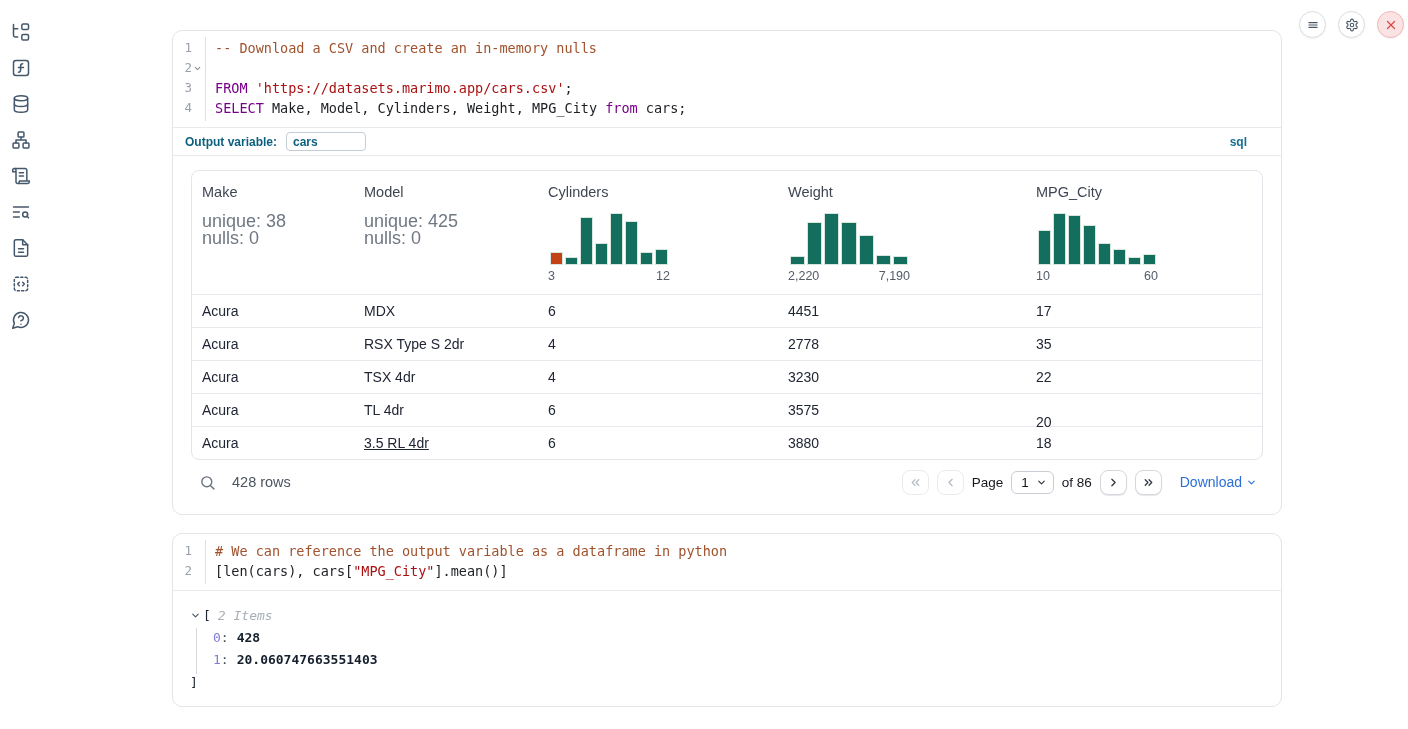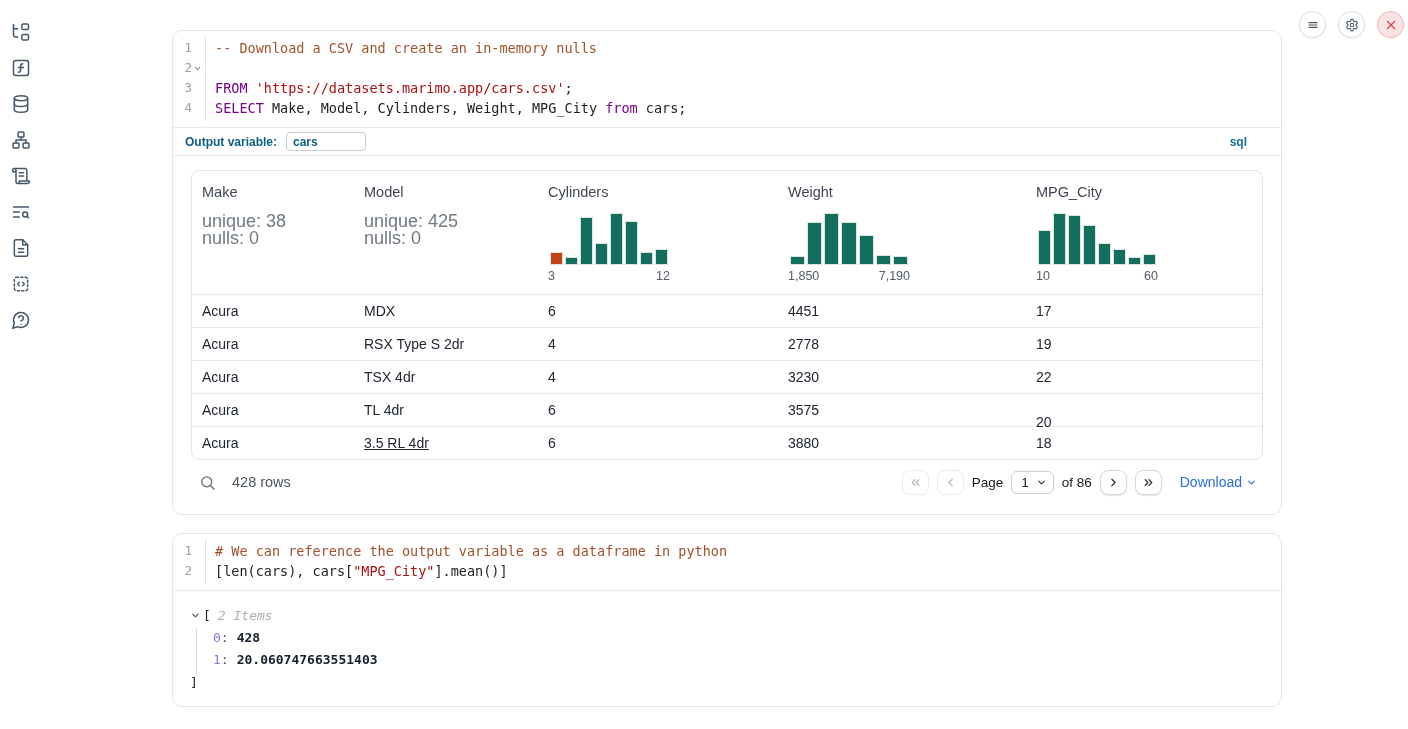--- a/index.html
+++ b/index.html
@@ -262,21 +262,21 @@
               </div></div>
             <div class="th" style="width: 248px;"><div class="col-name">Weight</div><div class="hist">
                 <div class="hist-bar" style="height: 9px; background: rgb(19, 110, 94);"></div>
                 <div class="hist-bar" style="height: 43px; background: rgb(19, 110, 94);"></div>
                 <div class="hist-bar" style="height: 52px; background: rgb(19, 110, 94);"></div>
                 <div class="hist-bar" style="height: 43px; background: rgb(19, 110, 94);"></div>
                 <div class="hist-bar" style="height: 30px; background: rgb(19, 110, 94);"></div>
                 <div class="hist-bar" style="height: 10px; background: rgb(19, 110, 94);"></div>
                 <div class="hist-bar" style="height: 9px; background: rgb(19, 110, 94);"></div>
               </div><div class="hist-labels">
-                <span>1,850</span>
+                <span>2,220</span>
                 <span>7,190</span>
               </div></div>
             <div class="th" style="width: 240px;"><div class="col-name">MPG_City</div><div class="hist">
                 <div class="hist-bar" style="height: 35px; background: rgb(19, 110, 94);"></div>
                 <div class="hist-bar" style="height: 52px; background: rgb(19, 110, 94);"></div>
                 <div class="hist-bar" style="height: 50px; background: rgb(19, 110, 94);"></div>
                 <div class="hist-bar" style="height: 40px; background: rgb(19, 110, 94);"></div>
                 <div class="hist-bar" style="height: 22px; background: rgb(19, 110, 94);"></div>
                 <div class="hist-bar" style="height: 16px; background: rgb(19, 110, 94);"></div>
                 <div class="hist-bar" style="height: 8px; background: rgb(19, 110, 94);"></div>
@@ -292,21 +292,21 @@
               <div class="td" style="width: 184px;">MDX</div>
               <div class="td" style="width: 240px;">6</div>
               <div class="td" style="width: 248px;">4451</div>
               <div class="td" style="width: 240px;">17</div>
             </div>
             <div class="tr">
               <div class="td" style="width: 162px;">Acura</div>
               <div class="td" style="width: 184px;">RSX Type S 2dr</div>
               <div class="td" style="width: 240px;">4</div>
               <div class="td" style="width: 248px;">2778</div>
-              <div class="td" style="width: 240px;">19</div>
+              <div class="td" style="width: 240px;">35</div>
             </div>
             <div class="tr">
               <div class="td" style="width: 162px;">Acura</div>
               <div class="td" style="width: 184px;">TSX 4dr</div>
               <div class="td" style="width: 240px;">4</div>
               <div class="td" style="width: 248px;">3230</div>
               <div class="td" style="width: 240px;">22</div>
             </div>
             <div class="tr">
               <div class="td" style="width: 162px;">Acura</div>

